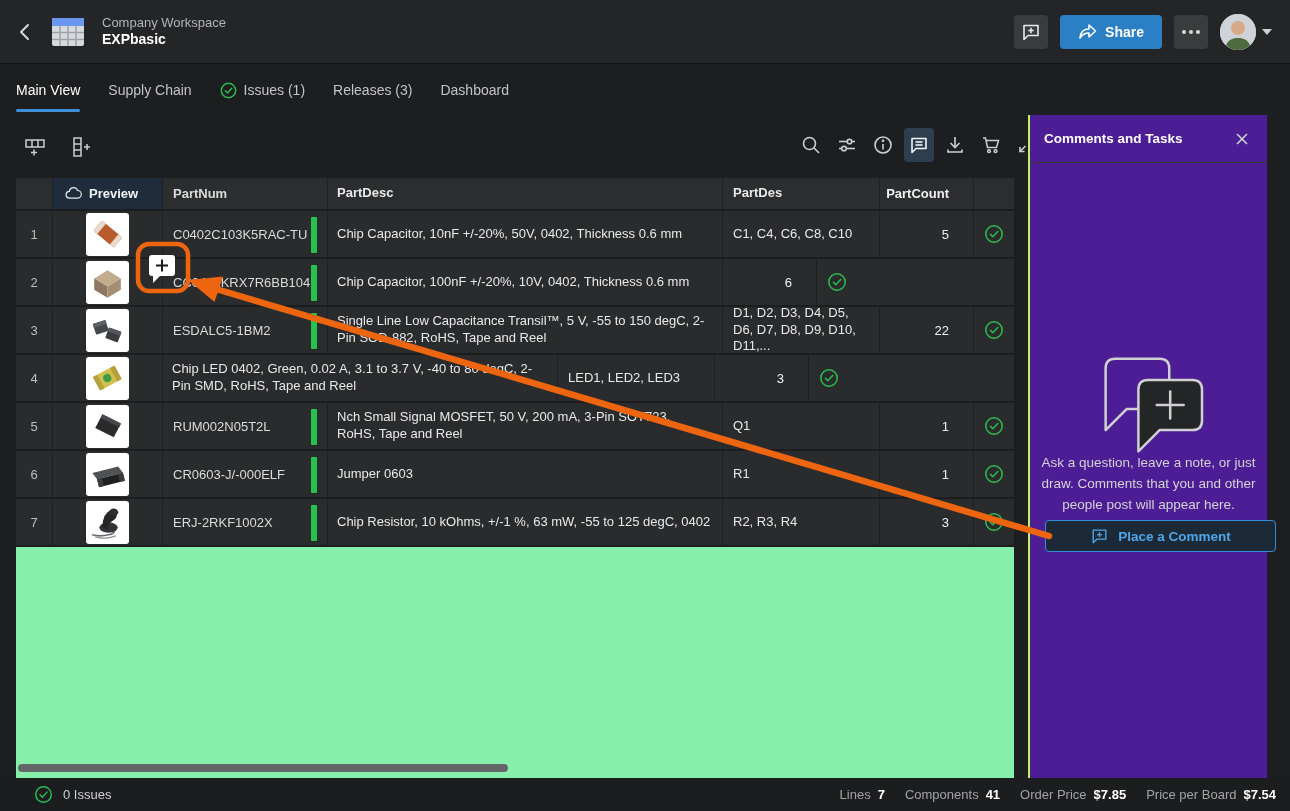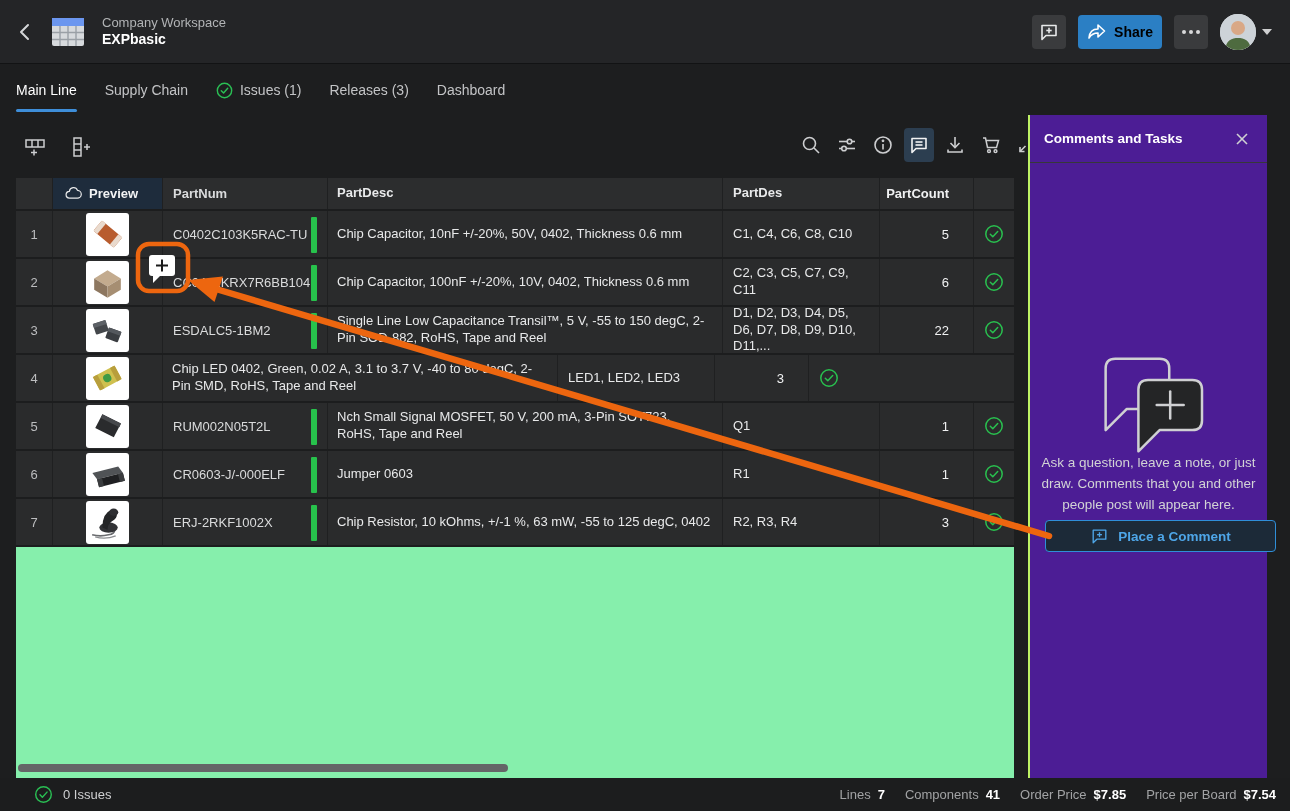--- a/index.html
+++ b/index.html
@@ -12,21 +12,21 @@
   }
   
   .topbar { position:absolute; left:0; top:0; width:1290px; height:64px; background:#242527; border-bottom:1px solid #121314; display:flex; align-items:center; }
   .back-btn { width:34px; height:34px; margin-left:8px; display:flex; align-items:center; justify-content:center; cursor:pointer; }
   .logo { width:36px; height:34px; margin-left:8px; border-radius:2px; overflow:hidden; }
   .titles { margin-left:16px; line-height:1.25; }
   .ws-name { color:#b2b4b6; font-size:13px; }
   .prj-name { color:#ffffff; font-size:14px; font-weight:bold; }
   .topbar-right { margin-left:auto; display:flex; align-items:center; gap:12px; padding-right:18px; }
   .icon-btn { width:34px; height:34px; background:#3a3b3d; border:none; border-radius:4px; display:flex; align-items:center; justify-content:center; cursor:pointer; }
-  .share-btn { height:34px; padding:0 9px; background:#2b7fc4; border:none; border-radius:4px; display:flex; align-items:center; gap:8px; color:#000000; font-size:14px; font-weight:bold; cursor:pointer; font-family:"Liberation Sans", sans-serif; }
+  .share-btn { height:34px; padding:0 18px; background:#2b7fc4; border:none; border-radius:4px; display:flex; align-items:center; gap:8px; color:#ffffff; font-size:14px; font-weight:bold; cursor:pointer; font-family:"Liberation Sans", sans-serif; }
   .avatar-wrap { display:flex; align-items:center; gap:6px; cursor:pointer; }
   .avatar { width:36px; height:36px; border-radius:50%; overflow:hidden; background:#cfd4d8; }
   .caret { width:0; height:0; border-left:5px solid transparent; border-right:5px solid transparent; border-top:6px solid #cfd0d1; }
   
   .tabbar { position:absolute; left:0; top:65px; width:1290px; height:50px; background:#1d1e1f; display:flex; align-items:center; padding-left:16px; gap:28px; }
   .tab { position:relative; height:100%; display:flex; align-items:center; gap:7px; color:#c3c4c6; font-size:14px; cursor:pointer; }
   .tab.active { color:#ffffff; }
   .tab.active::after { content:""; position:absolute; left:0; right:0; bottom:3px; height:3px; background:#3e8ed9; border-radius:2px; }
   
   .toolbar-left { position:absolute; left:20px; top:130px; display:flex; gap:16px; }
@@ -135,21 +135,21 @@
             <path d="M5,36 C6,26 12,24 18,24 C24,24 30,26 31,36 Z" fill="#4e6b3f"></path>
           </svg>
         </div>
         <span class="caret"></span>
       </div>
     </div>
   </div>
 
   <div class="tabbar">
     <div class="tab active">
-      <span>Main Line</span>
+      <span>Main View</span>
     </div>
     <div class="tab">
       <span>Supply Chain</span>
     </div>
     <div class="tab">
       <span>
         <svg width="17" height="17" viewBox="0 0 18 18">
             <circle cx="9" cy="9" r="7.6" fill="none" stroke="#2abf54" stroke-width="1.5"></circle>
             <polyline points="5.6,9.2 8,11.6 12.4,6.6" fill="none" stroke="#2abf54" stroke-width="1.5" stroke-linecap="round" stroke-linejoin="round"></polyline>
           </svg>
@@ -326,23 +326,20 @@
               <polygon points="21,25 34,17 34,28 21,36" fill="#a68e72"></polygon>
             </svg>
         </div>
       </div>
       <div class="cell c-pnum">
           <span>CC0402KRX7R6BB104</span>
           <span class="gbar"></span>
         </div>
       <div class="cell c-desc">
           <span>Chip Capacitor, 100nF +/-20%, 10V, 0402, Thickness 0.6 mm</span>
-        </div>
-      <div class="cell c-des">
-          <span>C2, C3, C5, C7, C9, C11</span>
         </div>
       <div class="cell c-count">
           <span>6</span>
         </div>
       <div class="cell c-status">
         <svg width="20" height="20" viewBox="0 0 20 20">
             <circle cx="10" cy="10" r="8.2" fill="none" stroke="#29c04f" stroke-width="1.5"></circle>
             <polyline points="6.3,10.3 8.8,12.8 13.7,7.5" fill="none" stroke="#29c04f" stroke-width="1.5" stroke-linecap="round" stroke-linejoin="round"></polyline>
           </svg>
       </div>

